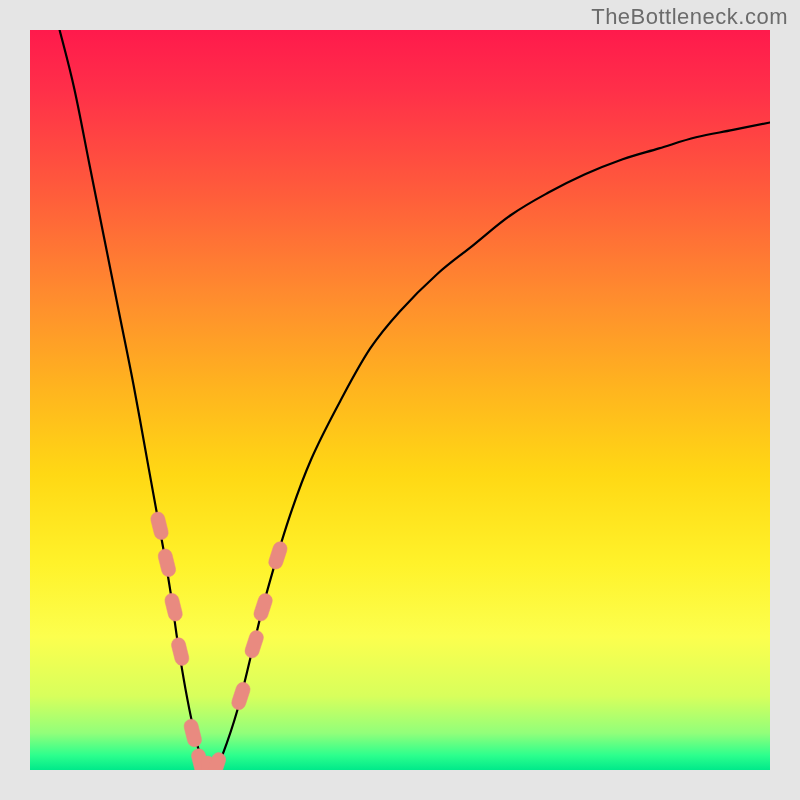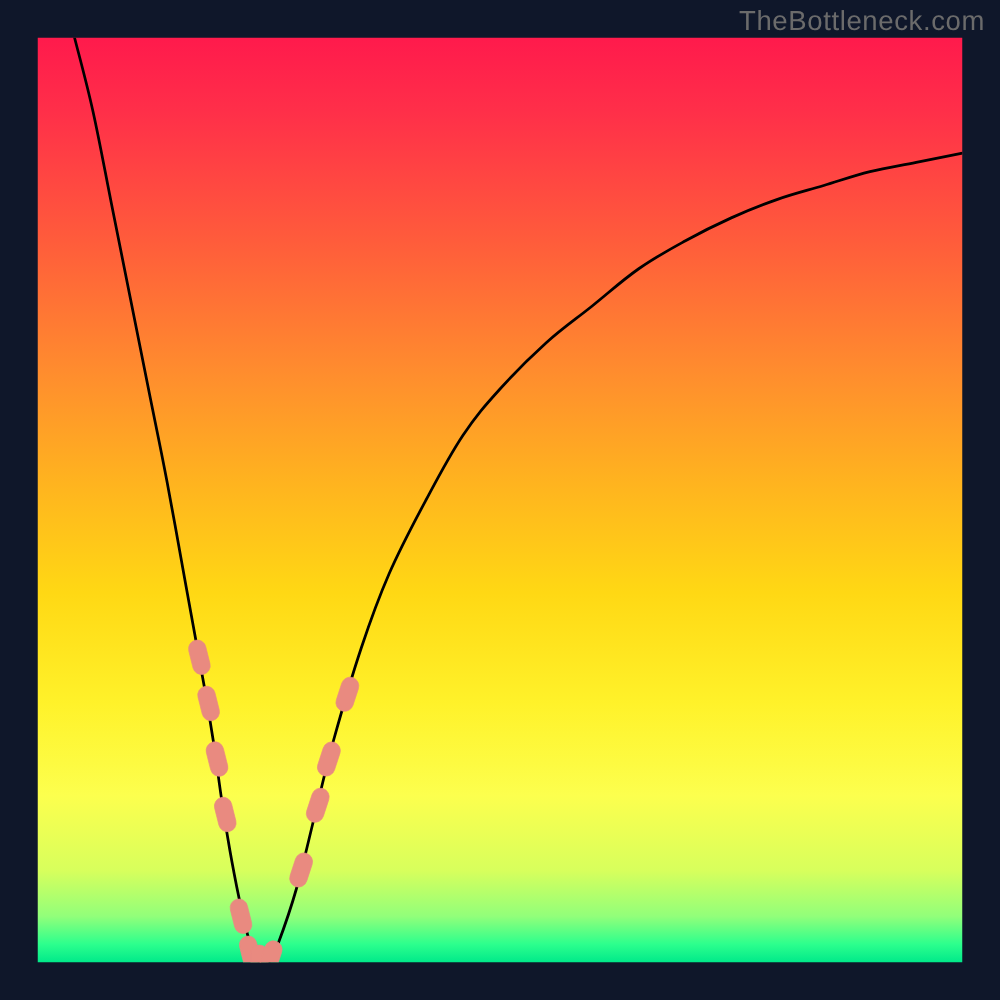--- a/index.html
+++ b/index.html
@@ -10,21 +10,21 @@
     overflow: hidden;
     background: #000;
     font-family: Arial, Helvetica, sans-serif;
   }
   .frame {
     position: absolute;
     top: 0;
     left: 0;
     width: 800px;
     height: 800px;
-    background: #0f172a;
+    background: #e5e5e5;
   }
   .plot {
     position: absolute;
     top: 30px;
     left: 30px;
     width: 740px;
     height: 740px;
     overflow: hidden;
   }
   .gradient {

